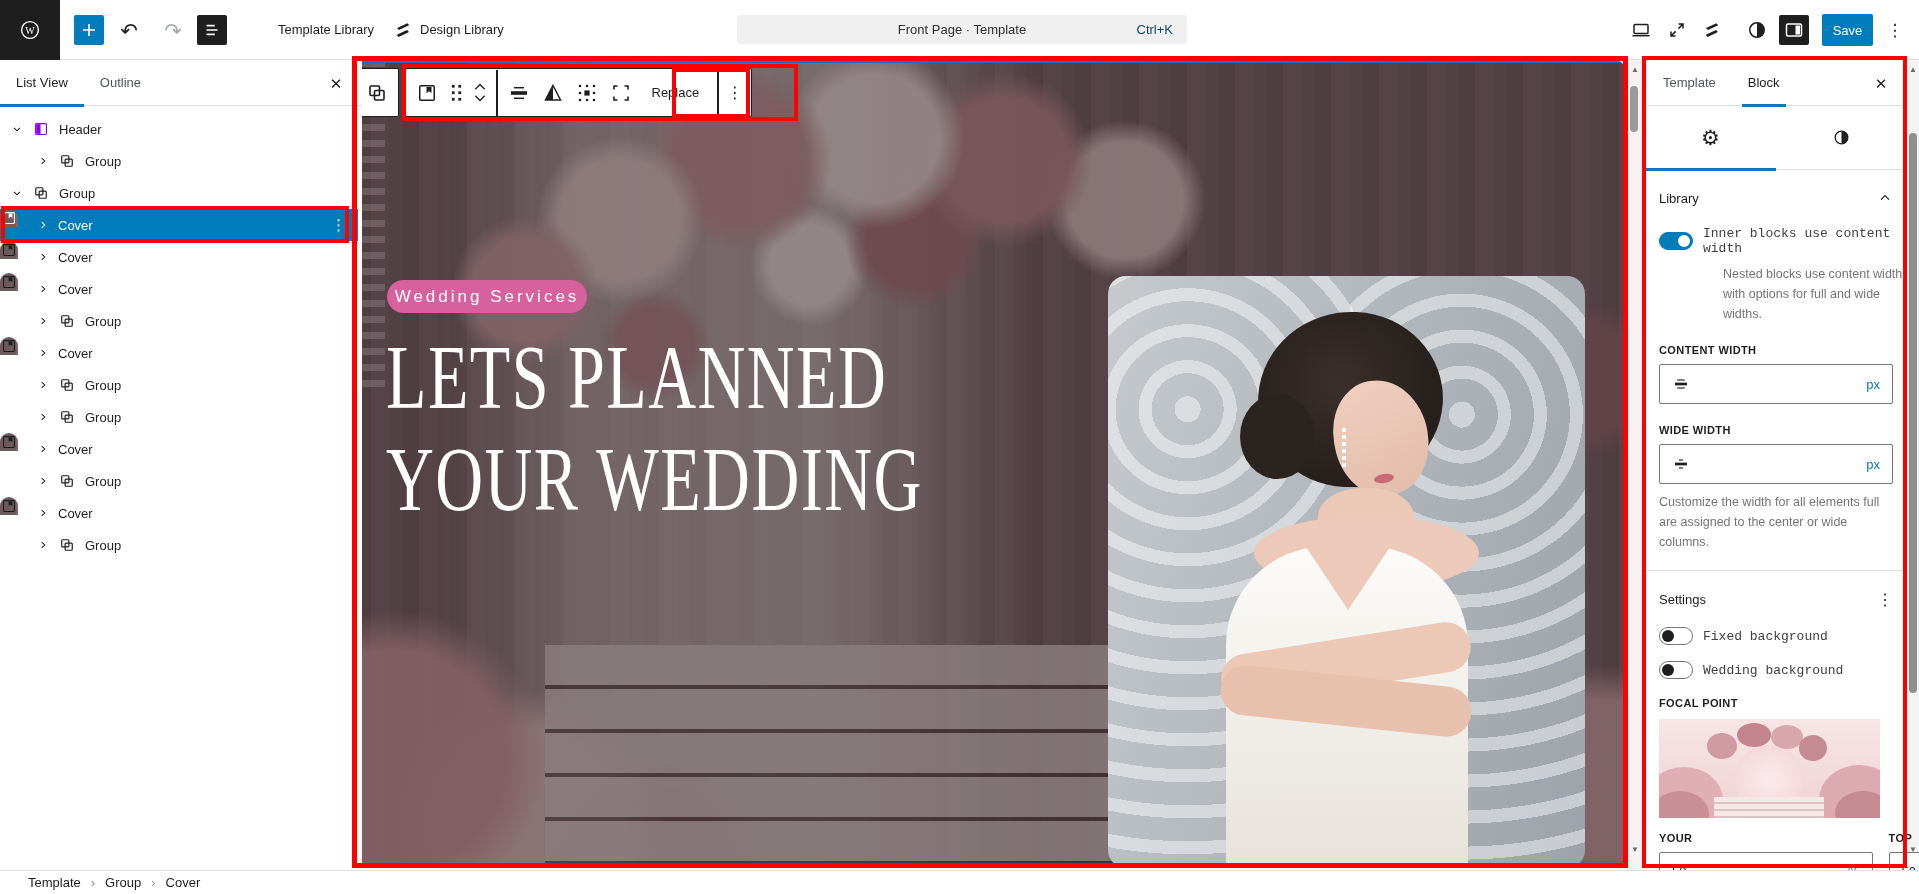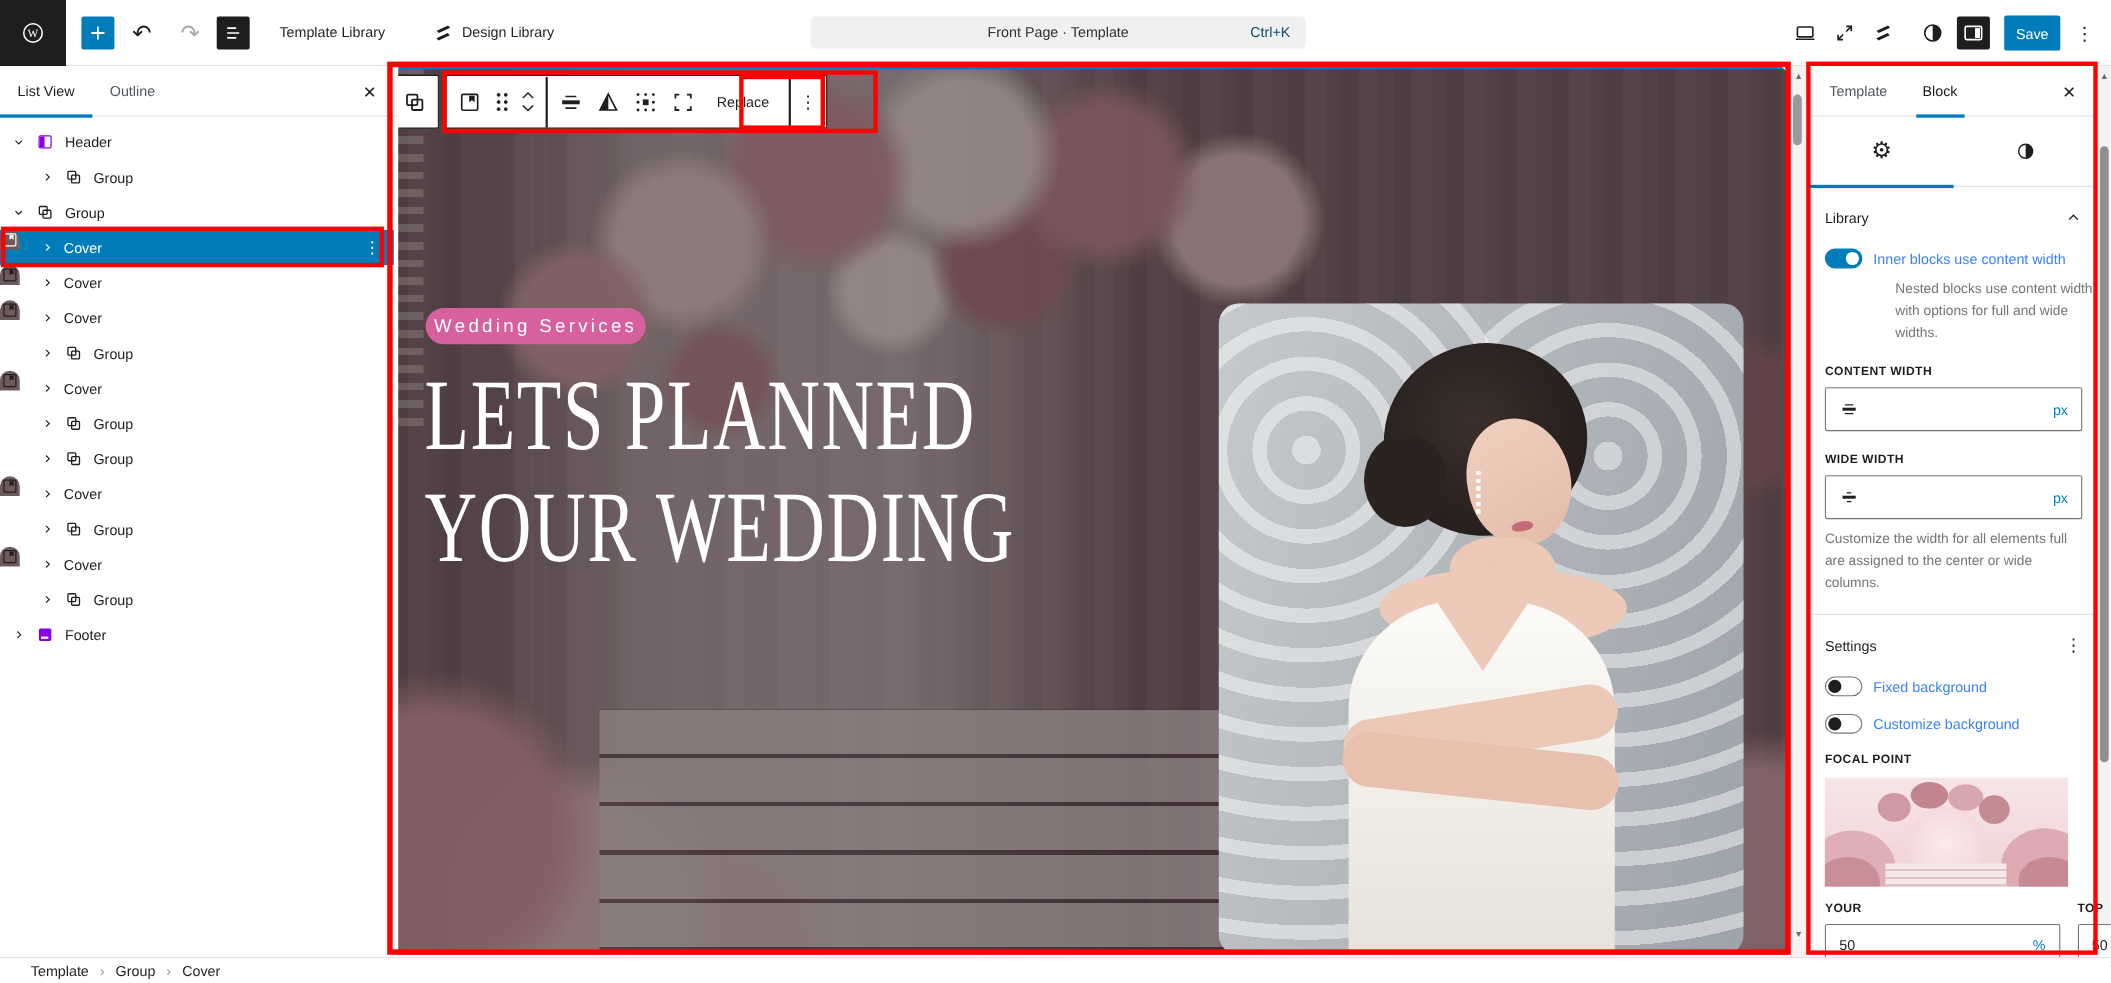--- a/index.html
+++ b/index.html
@@ -134,21 +134,21 @@
   .sb-icontab.active::after{content:"";position:absolute;left:0;right:0;bottom:-2px;height:3px;background:var(--accent);}
   .sb-body{padding:12px 14px 0 14px;}
   .sec-head{display:flex;align-items:center;justify-content:space-between;height:24px;margin-top:4px;}
   .sec-head .t{font-weight:500;color:#1e1e1e;}
   .toggle-row{display:flex;align-items:center;margin-top:16px;cursor:pointer;}
   .toggle{width:34px;height:18px;border-radius:9px;position:relative;flex:0 0 auto;}
   .toggle.on{background:var(--accent);border:1px solid var(--accent);}
   .toggle.on .knob{position:absolute;right:2px;top:2px;width:12px;height:12px;border-radius:50%;background:#fff;}
   .toggle.off{background:#fff;border:1px solid #757575;}
   .toggle.off .knob{position:absolute;left:2px;top:2px;width:12px;height:12px;border-radius:50%;background:#1e1e1e;}
-  .toggle-row .tl{margin-left:10px;color:#3b82f6;}
+  .toggle-row .tl{margin-left:10px;color:#404040;font-family:Liberation Mono, monospace;}
   .help{color:#757575;font-size:12.5px;line-height:1.6;margin-top:8px;}
   .help.indent{margin-left:64px;width:192px;}
   .fieldlabel{display:block;font-size:11px;font-weight:600;letter-spacing:.4px;color:#1e1e1e;margin:20px 0 8px;}
   .unit-input{height:40px;border:1px solid #757575;border-radius:2px;display:flex;align-items:center;padding:0 12px;background:#fff;}
   .unit-input input{flex:1;border:none;outline:none;font-size:13px;font-family:inherit;color:#1e1e1e;min-width:0;background:transparent;}
   .unit-input .unit{color:var(--accent);font-size:13px;}
   .li-icon{width:18px;height:18px;margin-right:8px;flex:0 0 auto;}
   .sb-divider{border:none;border-top:1px solid #ddd;margin:18px -14px 0;}
   .focal-thumb{margin-top:10px;width:221px;height:99px;position:relative;overflow:hidden;cursor:crosshair;
       background:linear-gradient(180deg,#f7e6e7 0%,#f3d9db 60%,#eed3d5 100%);}
@@ -204,21 +204,21 @@
         <span class="tb-glyph">↶</span>
       </button>
     <button class="tb-btn" style="left:158px">
         <span class="tb-glyph disabled">↷</span>
       </button>
     <button class="tb-btn filled-dark" style="left:197px">
       <svg width="22" height="22" viewBox="0 0 24 24">
           <path d="M6 7.2h9M6 12h12M6 16.8h9" stroke="#fff" stroke-width="1.7" fill="none"></path>
         </svg>
     </button>
-    <span class="tb-label" style="left:254px">Template Library</span>
+    <span class="tb-label" style="left:278px">Template Library</span>
     <svg style="position:absolute;left:392px;top:19px" width="22" height="22" viewBox="0 0 24 24">
         <path class="slogo-path" d="M5.5 9.8 16.8 4.5l2 2.2-11.3 5.3z"></path>
         <path class="slogo-path" d="M5.2 17.3 16.5 12l2 2.2L7.2 19.5z"></path>
       </svg>
     <span class="tb-label" style="left:420px">Design Library</span>
 
     <div class="cmdbar">
       <span>Front Page · Template</span>
       <span class="shortcut">Ctrl+K</span>
     </div>
@@ -453,34 +453,20 @@
             </svg>
           </span>
           <span class="bicon group">
             <svg width="18" height="18" viewBox="0 0 24 24">
               <rect x="5" y="5" width="9.5" height="9.5" rx="1.2" fill="none" stroke="currentColor" stroke-width="1.6"></rect>
               <rect x="9.5" y="9.5" width="9.5" height="9.5" rx="1.2" fill="none" stroke="currentColor" stroke-width="1.6"></rect>
             </svg>
           </span>
           <span class="lbl">Group</span>
         </div>
-        <div class="row lvl0">
-          <span class="chev">
-            <svg width="14" height="14" viewBox="0 0 24 24">
-              <path d="M10 7l5 5-5 5" fill="none" stroke="currentColor" stroke-width="1.8"></path>
-            </svg>
-          </span>
-          <span class="bicon footer">
-            <svg width="18" height="18" viewBox="0 0 24 24">
-              <rect x="4.5" y="4.5" width="15" height="15" rx="2" fill="currentColor"></rect>
-              <rect x="7" y="14.3" width="9" height="2.6" fill="#fff"></rect>
-            </svg>
-          </span>
-          <span class="lbl">Footer</span>
-        </div>
       </div>
   </aside>
 
   <main class="canvas">
     <div class="frame">
       <div class="cover">
         <div class="backdrop-light"></div>
         <div class="strands"></div>
         <div class="flowers"></div>
         <div class="bench"></div>
@@ -651,21 +637,21 @@
       <div class="toggle-row">
         <span class="toggle off">
             <span class="knob"></span>
           </span>
         <span class="tl">Fixed background</span>
       </div>
       <div class="toggle-row">
         <span class="toggle off">
             <span class="knob"></span>
           </span>
-        <span class="tl">Customize background</span>
+        <span class="tl">Wedding background</span>
       </div>
 
       <label class="fieldlabel" style="margin-top:18px">FOCAL POINT</label>
       <div class="focal-thumb">
         <span class="fp bl"></span>
         <span class="fp br"></span>
         <span class="fp circle"></span>
         <span class="fp b1"></span>
         <span class="fp b2"></span>
         <span class="fp b3"></span>

